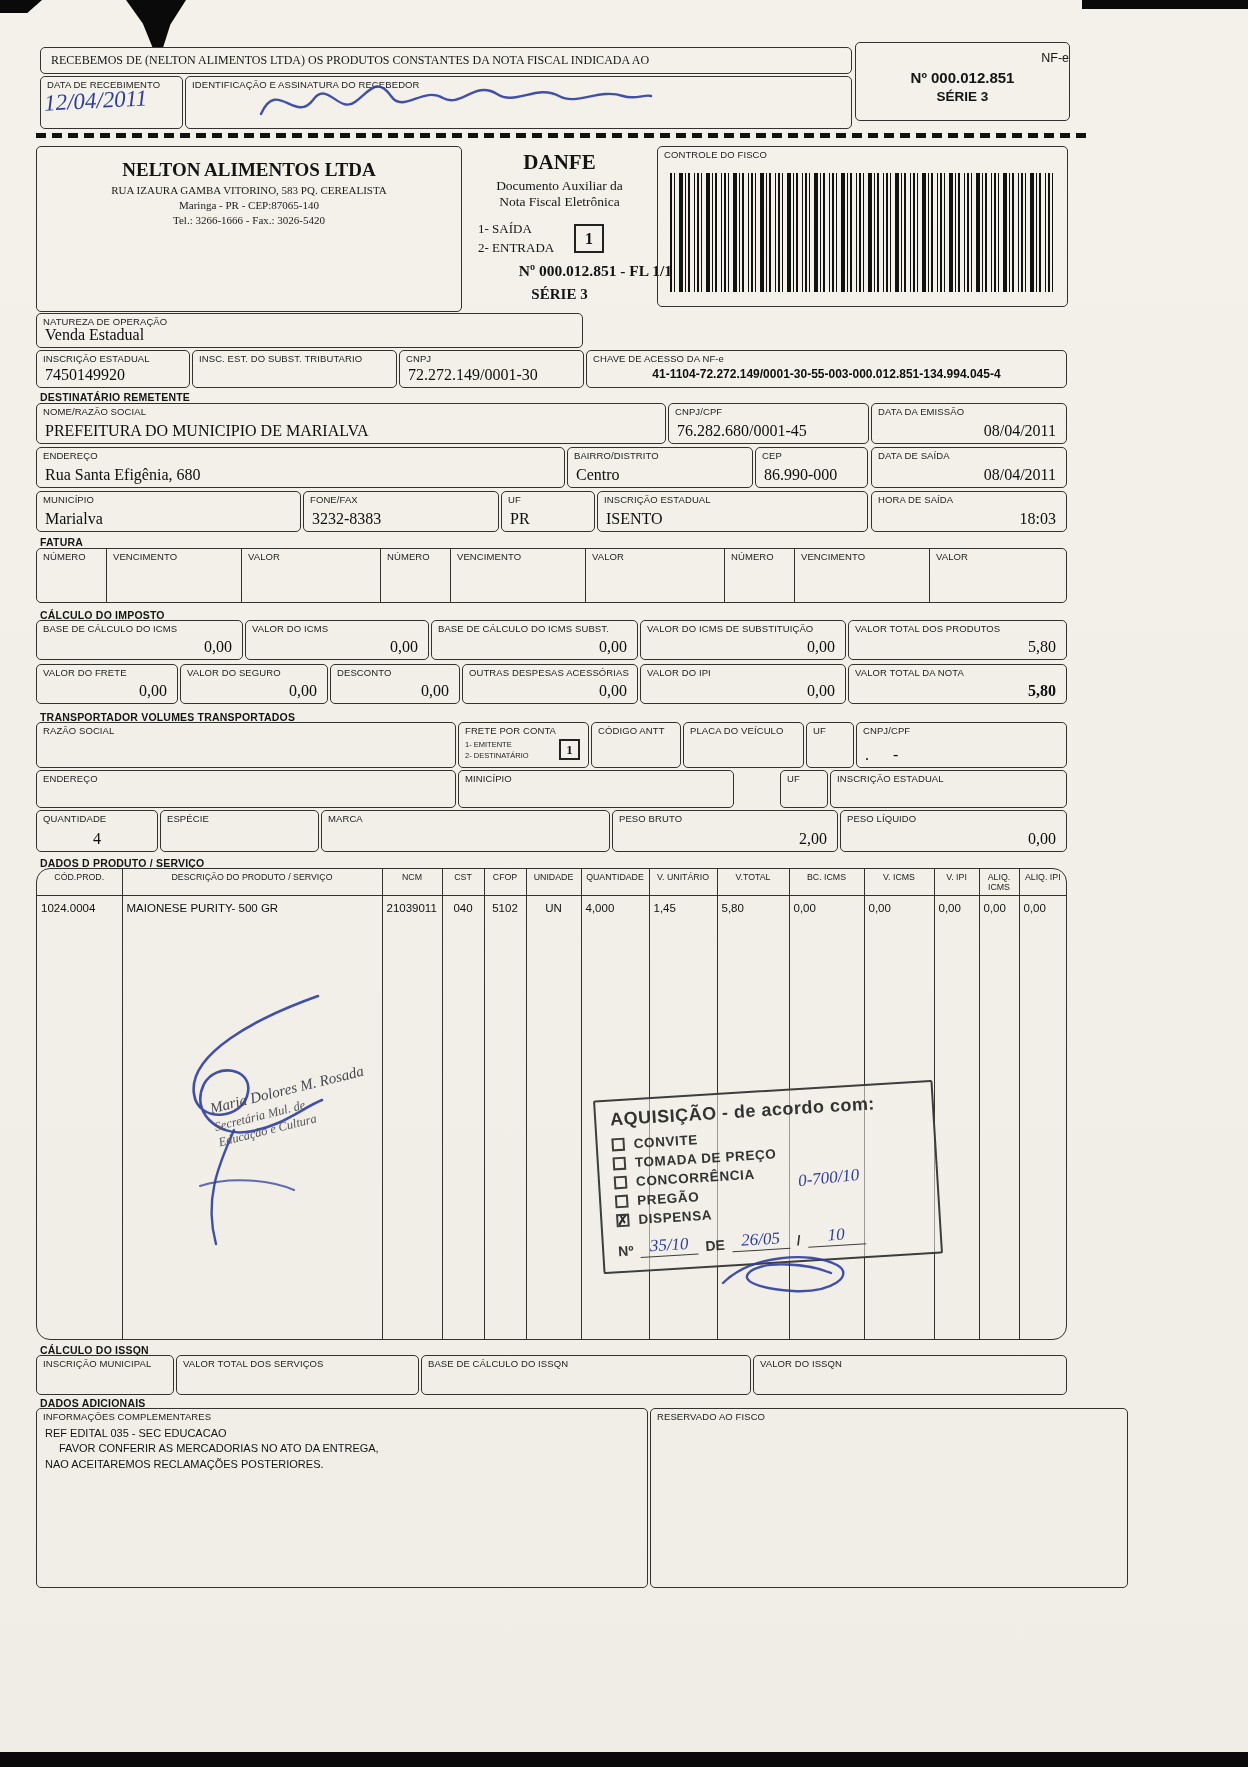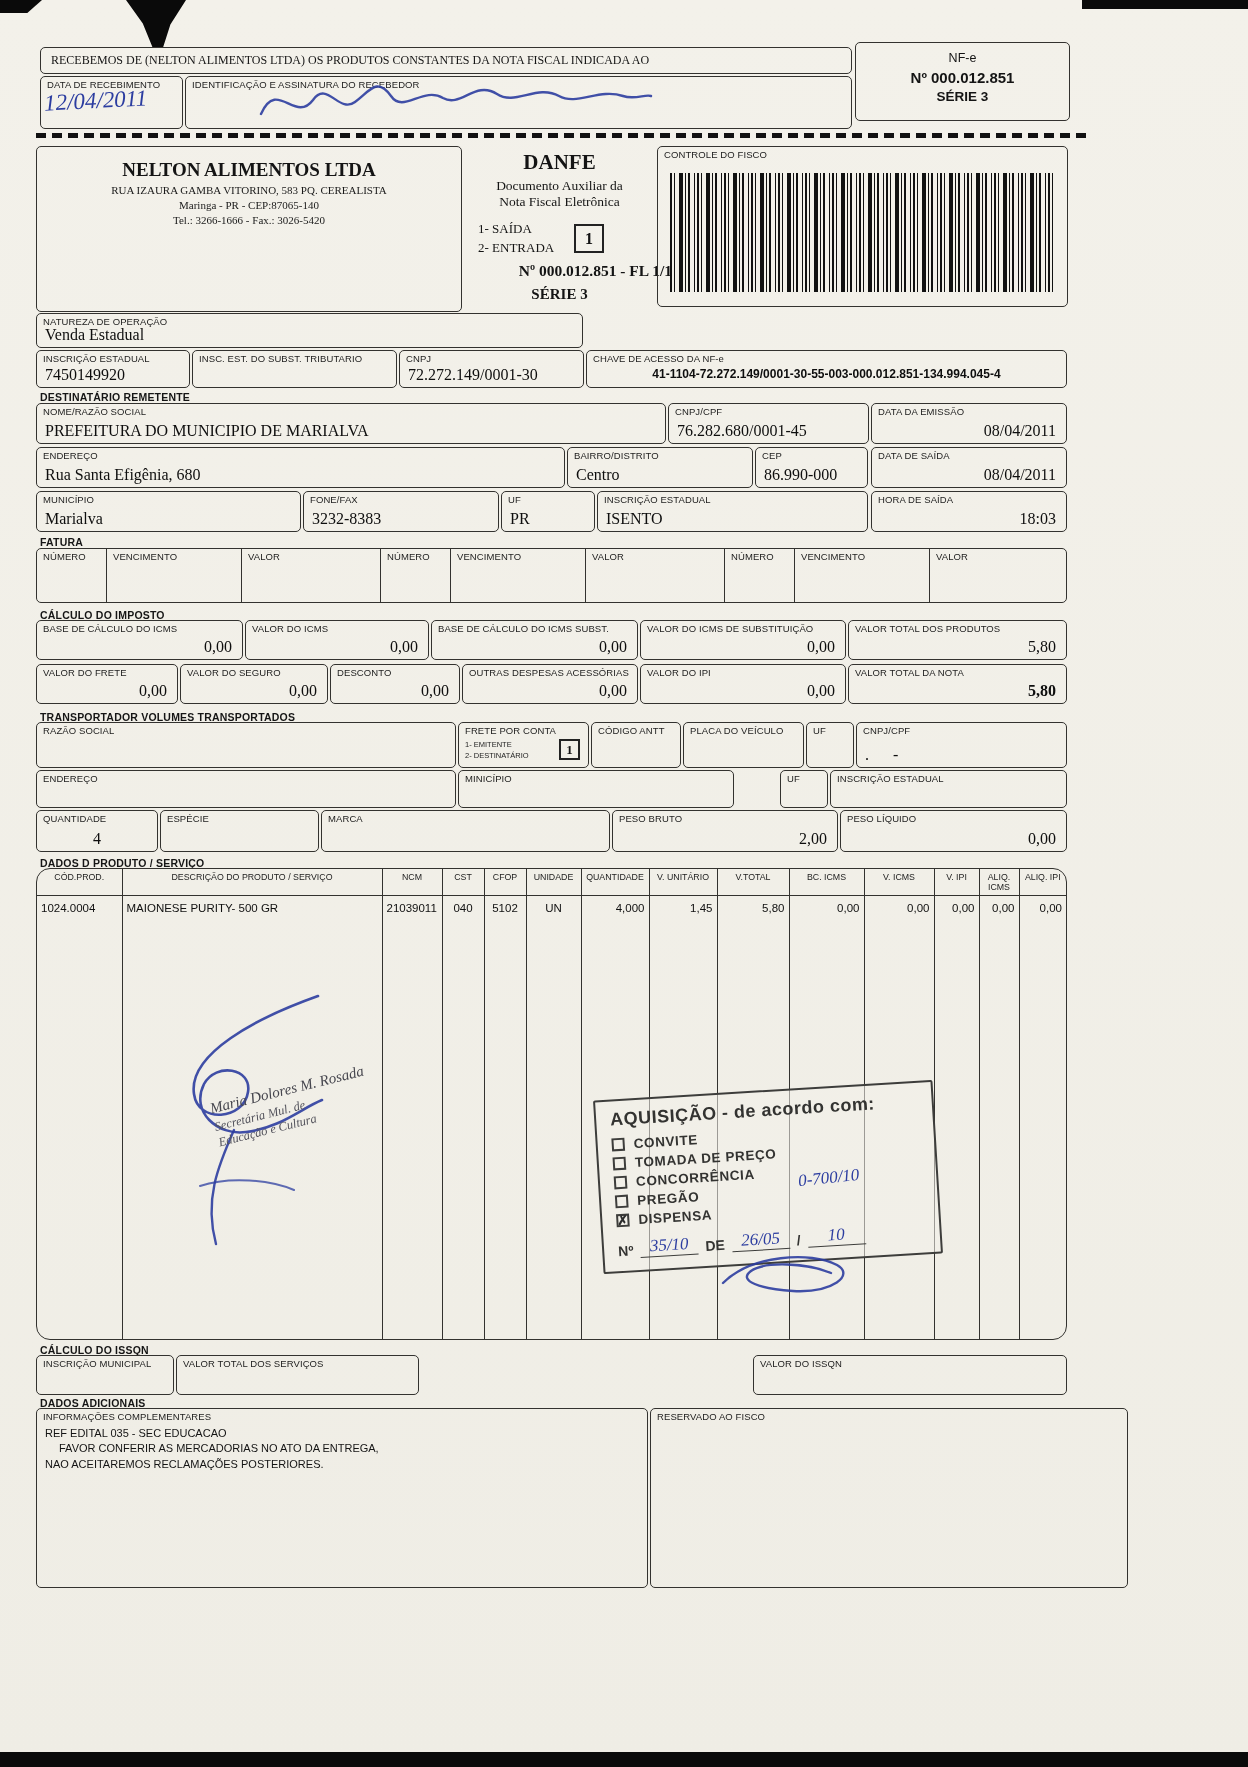--- a/index.html
+++ b/index.html
@@ -14,21 +14,21 @@
   .val { position:absolute; left:8px; bottom:3px; font-family:"Liberation Serif",serif;
          font-size:16px; color:#0e0e0e; white-space:pre; }
   .val.r { left:auto; right:10px; }
   .val.c { left:0; right:0; text-align:center; }
   .val.b { font-weight:bold; }
   .val.sm { font-size:12px; font-family:"Liberation Sans",sans-serif; font-weight:bold; }
   .sect { position:absolute; font-size:10.5px; font-weight:bold; color:#151515; letter-spacing:.2px; }
 
   
   .stmt { padding:5px 10px; font-family:Liberation Serif, serif; font-size:12px; white-space:nowrap; }
-  .nfe1 { text-align:center; margin-top:8px; font-size:12.5px; }
+  .nfe1 { text-align:right; margin-top:8px; font-size:12.5px; }
   .nfe2 { text-align:center; margin-top:4px; font-size:15px; font-weight:bold; }
   .nfe3 { text-align:center; margin-top:3px; font-size:13.5px; font-weight:bold; }
   .hwdate { position:absolute; left:44px; top:88px; font-family:"Liberation Serif",serif; font-style:italic;
             font-size:23px; color:#2c3da0; transform:rotate(-3deg); }
   .sig-top { position:absolute; left:255px; top:70px; }
   .cutline { position:absolute; left:36px; top:133px; width:1052px; height:5px;
              background:repeating-linear-gradient(90deg,#111 0 10px,transparent 10px 16px); }
 
   
   .em-name { text-align:center; margin-top:12px; font-family:"Liberation Serif",serif; font-weight:bold; font-size:19px; }
@@ -66,21 +66,21 @@
 
   
   .prodbox { position:absolute; left:36px; top:868px; width:1031px; height:472px;
              border:1.5px solid #33322f; border-radius:14px; overflow:hidden; }
   .ptab { width:100%; height:100%; border-collapse:collapse; table-layout:fixed; }
   .ptab th { border-right:1px solid #33322f; border-bottom:1px solid #33322f; font-size:8.8px;
              font-weight:normal; padding:3px 2px; text-align:center; vertical-align:top; color:#1c1c1c; }
   .ptab td { border-right:1px solid #33322f; font-size:11.5px; padding:6px 4px 0; vertical-align:top; color:#101010; }
   .ptab th:last-child, .ptab td:last-child { border-right:none; }
   .ptab tr.data td { height:24px; }
-  .ta-l { text-align:left; } .ta-c { text-align:center; } .ta-r { text-align:right; }
+  .ta-l { text-align:left; } .ta-c { text-align:center; } .ta-r { }
 
   
   .sigstamp { position:absolute; left:212px; top:1080px; transform:rotate(-14deg); color:#53535c;
               font-family:"Liberation Serif",serif; font-style:italic; font-size:12.5px; line-height:1.3; }
   .sigstamp .nm { font-size:15px; color:#46464e; }
   .sig-big { position:absolute; left:160px; top:990px; }
   .stampbox { position:absolute; left:598px; top:1090px; width:340px; border:2.5px solid #3d3d3b; border-radius:2px;
               padding:8px 14px 12px; transform:rotate(-3.5deg); color:#333331; background:rgba(243,241,234,.55); }
   .stamp-title { font-size:18px; font-weight:bold; letter-spacing:.5px; margin-bottom:7px; white-space:nowrap; }
   .stamp-row { display:flex; align-items:center; gap:9px; font-size:13.5px; font-weight:600;
@@ -492,20 +492,23 @@
     <path d="M8 38 C 36 10, 96 6, 122 20 C 140 30, 118 48, 78 46 C 46 44, 22 36, 36 26 C 50 16, 92 18, 116 28" fill="none" stroke="#2c3da0" stroke-width="2.4" stroke-linecap="round" opacity="0.9"></path>
   </svg>
 
   <div class="sect" style="left:40px;top:1344px">CÁLCULO DO ISSQN</div>
   <div class="fld" style="left:36px;top:1355px;width:138px;height:40px">
     <span class="lb">INSCRIÇÃO MUNICIPAL</span>
   </div>
   <div class="fld" style="left:176px;top:1355px;width:243px;height:40px">
     <span class="lb">VALOR TOTAL DOS SERVIÇOS</span>
   </div>
+  <div class="fld" style="left:421px;top:1355px;width:330px;height:40px">
+    <span class="lb">BASE DE CÁLCULO DO ISSQN</span>
+  </div>
   <div class="fld" style="left:753px;top:1355px;width:314px;height:40px">
     <span class="lb">VALOR DO ISSQN</span>
   </div>
 
   <div class="sect" style="left:40px;top:1397px">DADOS ADICIONAIS</div>
   <div class="fld" style="left:36px;top:1408px;width:612px;height:180px">
     <span class="lb">INFORMAÇÕES COMPLEMENTARES</span>
     <div class="info-lines">
       <div>REF EDITAL 035 - SEC EDUCACAO</div>
       <div class="ind">FAVOR CONFERIR AS MERCADORIAS NO ATO DA ENTREGA,</div>

